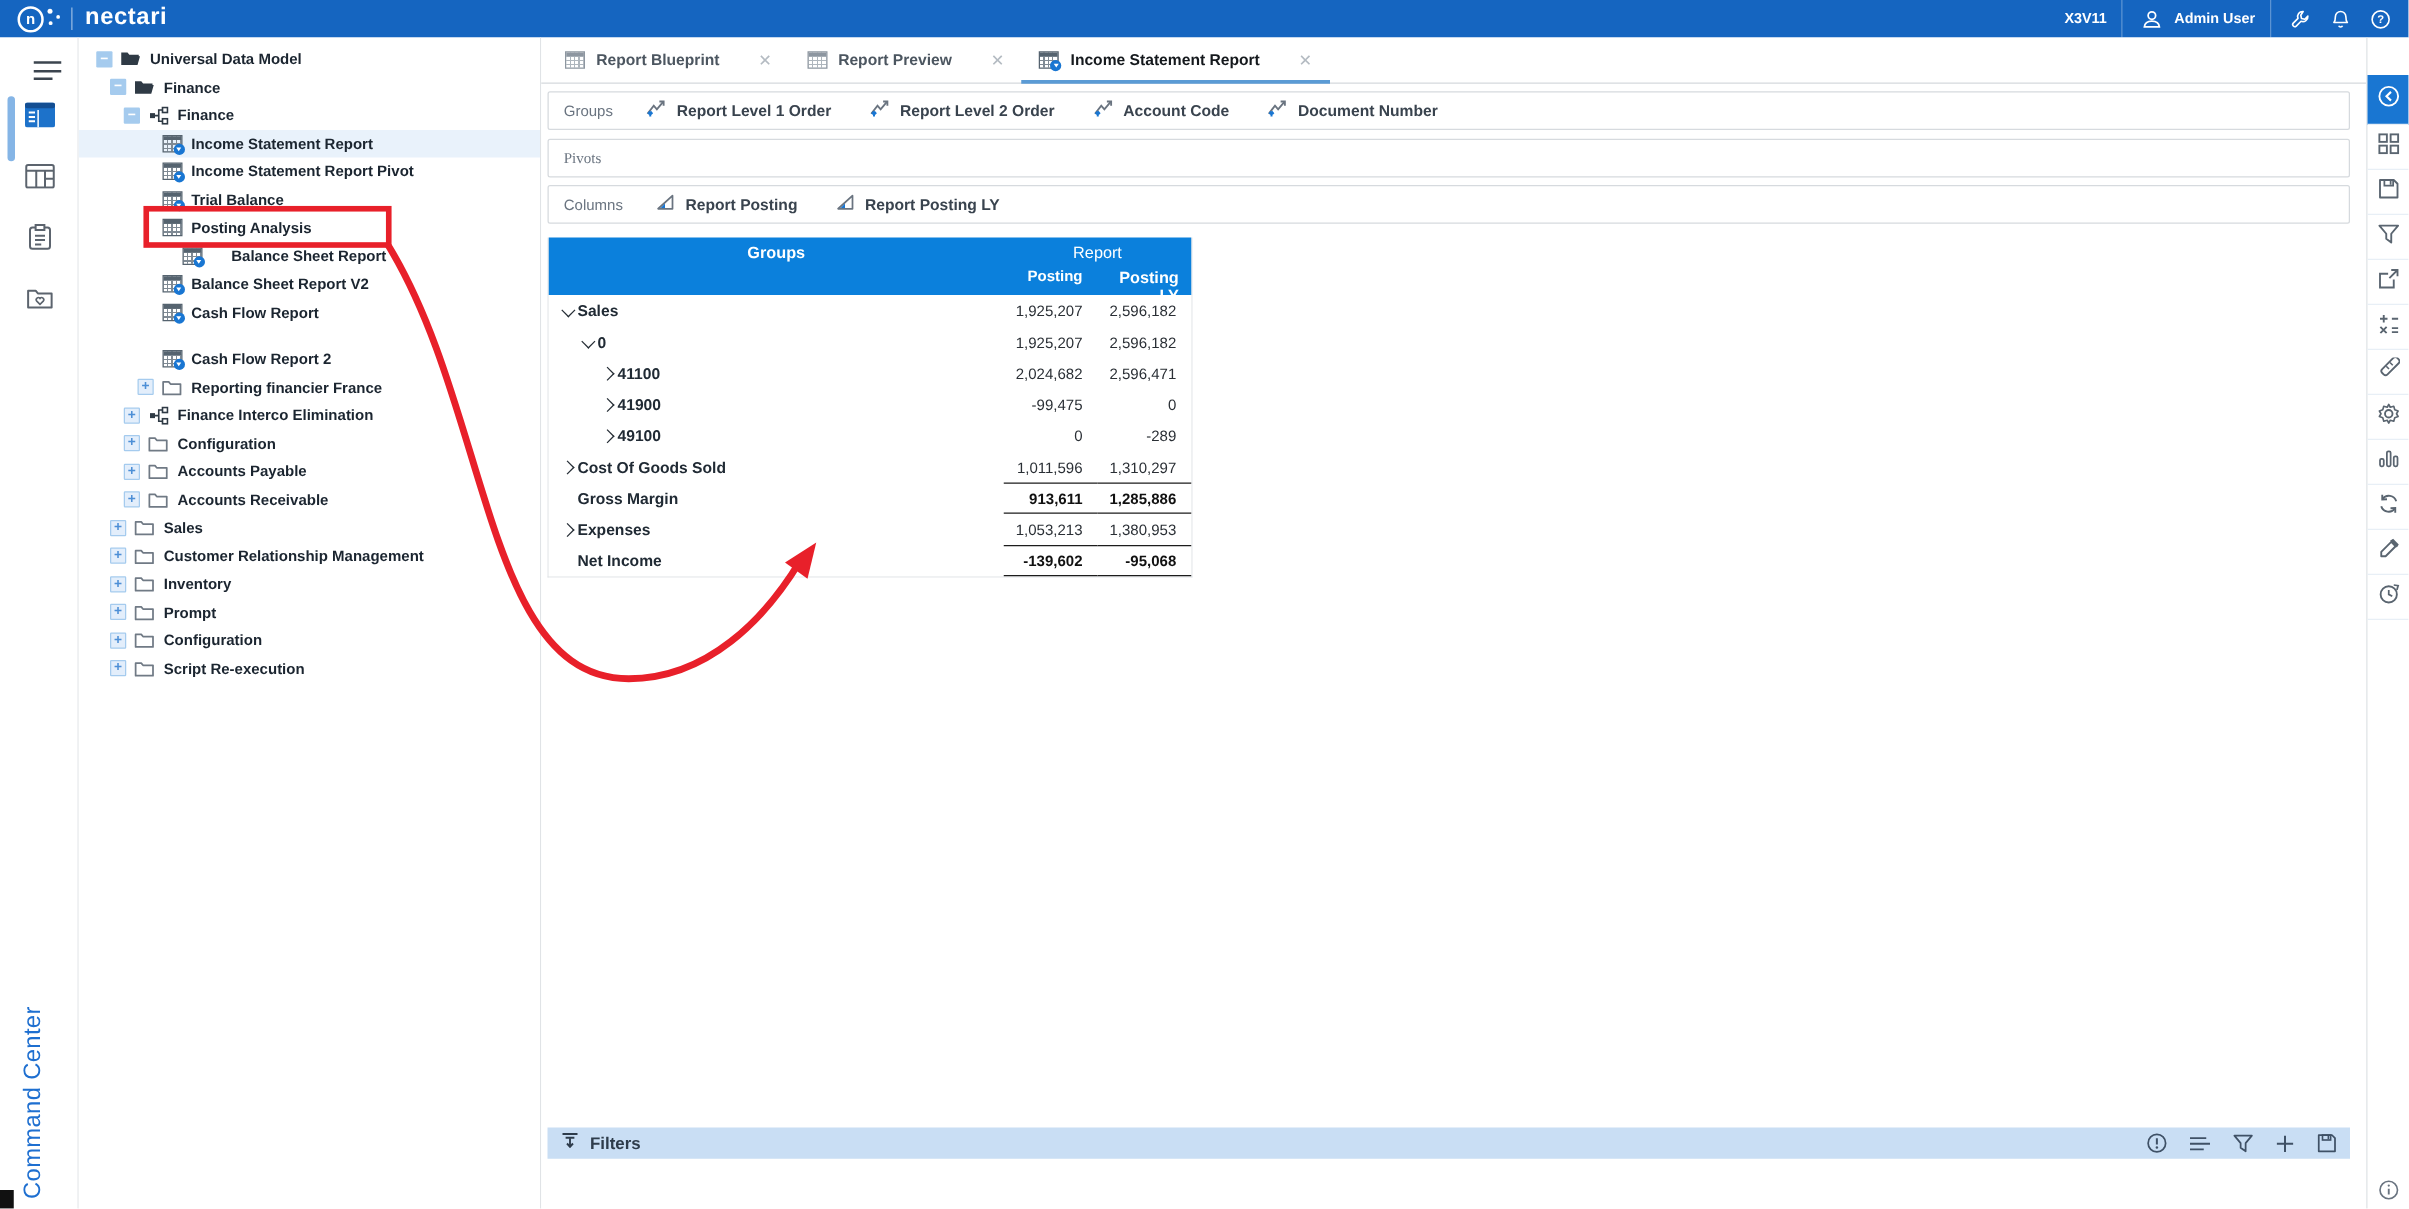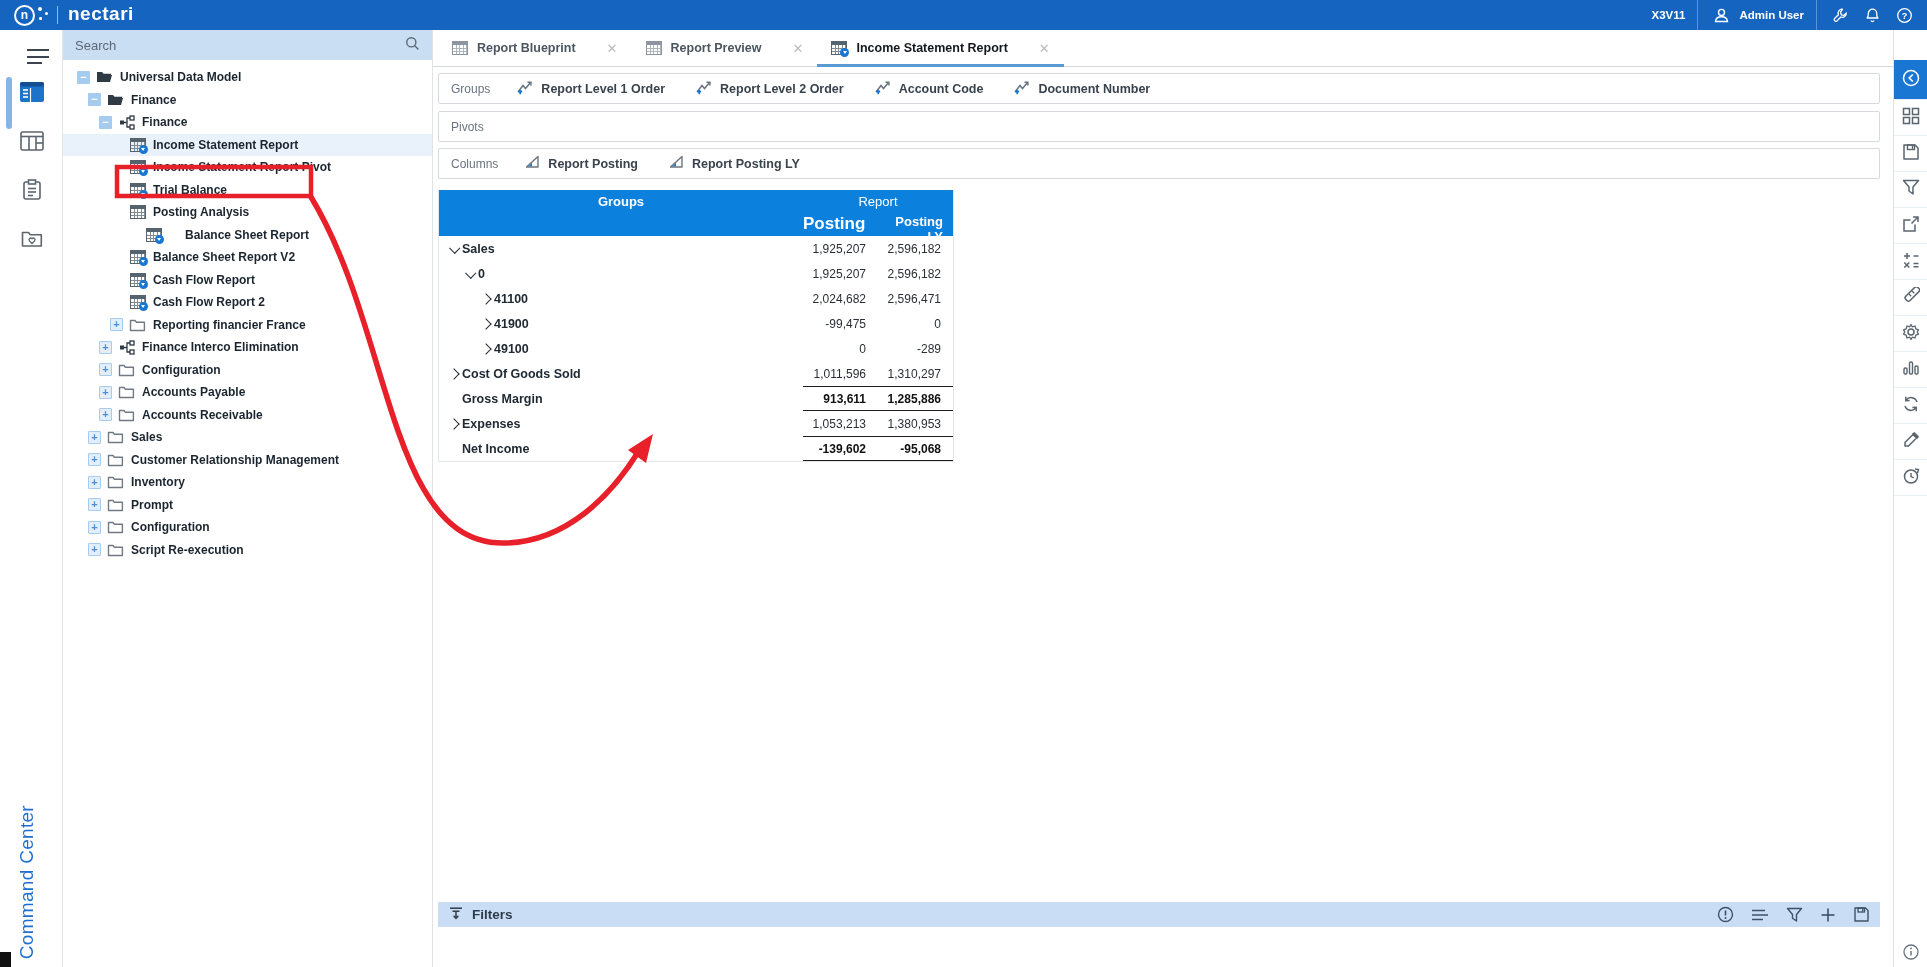--- a/index.html
+++ b/index.html
@@ -89,21 +89,21 @@
            box-sizing:border-box;display:flex;align-items:center;padding:0 12px;background:#fff;}
   .bar-label{font-size:12px;color:#6a7480;margin-right:26px;}
   .chip{display:flex;align-items:center;gap:7px;margin-right:30px;cursor:grab;}
   .chip-label{font-size:12.5px;color:#39434e;font-weight:600;}
 
   
   .grid-table{position:absolute;left:5px;top:160px;width:514px;border:1px solid #e3e6e9;border-top:none;box-sizing:content-box;}
   .grid-head{background:#0b80dc;color:#fff;height:46px;position:relative;}
   .gh-groups{position:absolute;left:0;top:4px;width:364px;text-align:center;font-size:13px;font-weight:bold;}
   .gh-report{position:absolute;left:364px;top:4px;width:150px;text-align:center;font-size:13px;font-weight:normal;}
-  .gh-posting{position:absolute;left:364px;top:24px;width:75px;box-sizing:border-box;padding-right:12px;font-size:17px;font-weight:bold;}
+  .gh-posting{position:absolute;left:364px;top:24px;width:75px;text-align:right;box-sizing:border-box;padding-right:12px;font-size:12px;font-weight:bold;}
   .gh-postingly{position:absolute;left:439px;top:24px;width:75px;text-align:right;box-sizing:border-box;padding-right:10px;font-size:13px;font-weight:bold;}
   .grid-row{display:flex;height:25px;align-items:center;background:#fff;}
   .gr-label{width:364px;display:flex;align-items:center;box-sizing:border-box;}
   .chev-slot{width:17px;flex:0 0 17px;display:flex;align-items:center;justify-content:center;}
   .chev{width:7px;height:7px;border-right:1.8px solid #252d35;border-bottom:1.8px solid #252d35;}
   .chev.open{transform:rotate(45deg) translateY(-1px);}
   .chev.closed{transform:rotate(-45deg);}
   .gr-text{font-size:12.5px;font-weight:600;color:#202a34;}
   .gr-num{width:75px;flex:0 0 75px;text-align:right;box-sizing:border-box;padding-right:12px;
           font-size:12px;color:#2a2f35;height:100%;display:flex;align-items:center;justify-content:flex-end;}
@@ -225,29 +225,20 @@
               <path d="M1.5 2.5 h6 l1.8 2.2 h11 V16 H1.5 Z" fill="none" stroke="#5c646e" stroke-width="1.6" stroke-linejoin="round"></path>
               <path d="M11 13.5 l-2.6-2.6 a1.7 1.7 0 0 1 2.6-2.2 a1.7 1.7 0 0 1 2.6 2.2 Z" fill="none" stroke="#5c646e" stroke-width="1.3"></path>
             </svg></span>
         </div>
       </div>
     <div class="vertical-label">Command Center</div>
     <div class="corner-square"></div>
   </div>
 
   <div class="sidebar">
-    <div class="side-search">
-      <span class="ph">Search</span>
-      <span>
-        <svg width="15" height="15" viewBox="0 0 15 15">
-            <circle cx="6.3" cy="6.3" r="4.6" fill="none" stroke="#5c6875" stroke-width="1.4"></circle>
-            <line x1="9.8" y1="9.8" x2="13.4" y2="13.4" stroke="#5c6875" stroke-width="1.4"></line>
-          </svg>
-      </span>
-    </div>
     <div class="tree" id="tree">
         <div class="tree-row" style="padding-left: 14px;">
           <span class="exp minus">−</span>
           <span class="t-ico">
             <svg width="17" height="14" viewBox="0 0 17 14">
               <path d="M1 2 h5 l1.5 1.8 H15 V5 H3 L1 12 Z M1 12 L3 5 h13 l-2 7 Z" fill="#2f3a45"></path>
             </svg>
           </span>
           <span class="t-label">Universal Data Model</span>
         </div>
@@ -326,21 +317,21 @@
         </div>
         <div class="tree-row" style="padding-left: 47px;">
           <span class="exp none"></span>
           <span class="t-ico">
             <span class="grid-ico dark">
               <span class="badge"></span>
             </span>
           </span>
           <span class="t-label">Cash Flow Report</span>
         </div>
-        <div class="tree-row" style="padding-left: 47px;">
+        <div class="tree-row" style="padding-left: 47px; margin-top: 15px;">
           <span class="exp none"></span>
           <span class="t-ico">
             <span class="grid-ico dark">
               <span class="badge"></span>
             </span>
           </span>
           <span class="t-label">Cash Flow Report 2</span>
         </div>
         <div class="tree-row" style="padding-left: 47px;">
           <span class="exp plus">+</span>
@@ -498,21 +489,21 @@
           <span class="chip">
             <span><svg width="18" height="16" viewBox="0 0 18 16">
                 <path d="M2 13 L7 6.5 L9.5 9.5 L14.5 3.5" fill="none" stroke="#6a7480" stroke-width="1.5"></path>
                 <path d="M11.5 3.2 h3.4 v3.4" fill="none" stroke="#6a7480" stroke-width="1.5"></path>
                 <path d="M4.2 15.2 v-4 M4.2 11.2 l-1.7 2 M4.2 11.2 l1.7 2" stroke="#1976d2" stroke-width="1.6" fill="none"></path>
               </svg></span>
             <span class="chip-label">Document Number</span>
           </span>
         </span>
     </div>
-    <div class="bar-box" style="top:81px;">
+    <div class="bar-box" style="top:81px;font-family:Liberation Serif, serif;">
       <span class="bar-label">Pivots</span>
     </div>
     <div class="bar-box" style="top:118px;">
       <span class="bar-label">Columns</span>
       <span id="columnChips" style="display:flex;align-items:center;">
           <span class="chip">
             <span><svg width="17" height="15" viewBox="0 0 17 15">
                 <path d="M2.5 13 L14 13 L14 2.5 Z" fill="none" stroke="#6a7480" stroke-width="1.4" stroke-linejoin="round"></path>
                 <path d="M4.5 12.3 L8 12.3 L8 8.8 Z" fill="#1976d2"></path>
               </svg></span>

